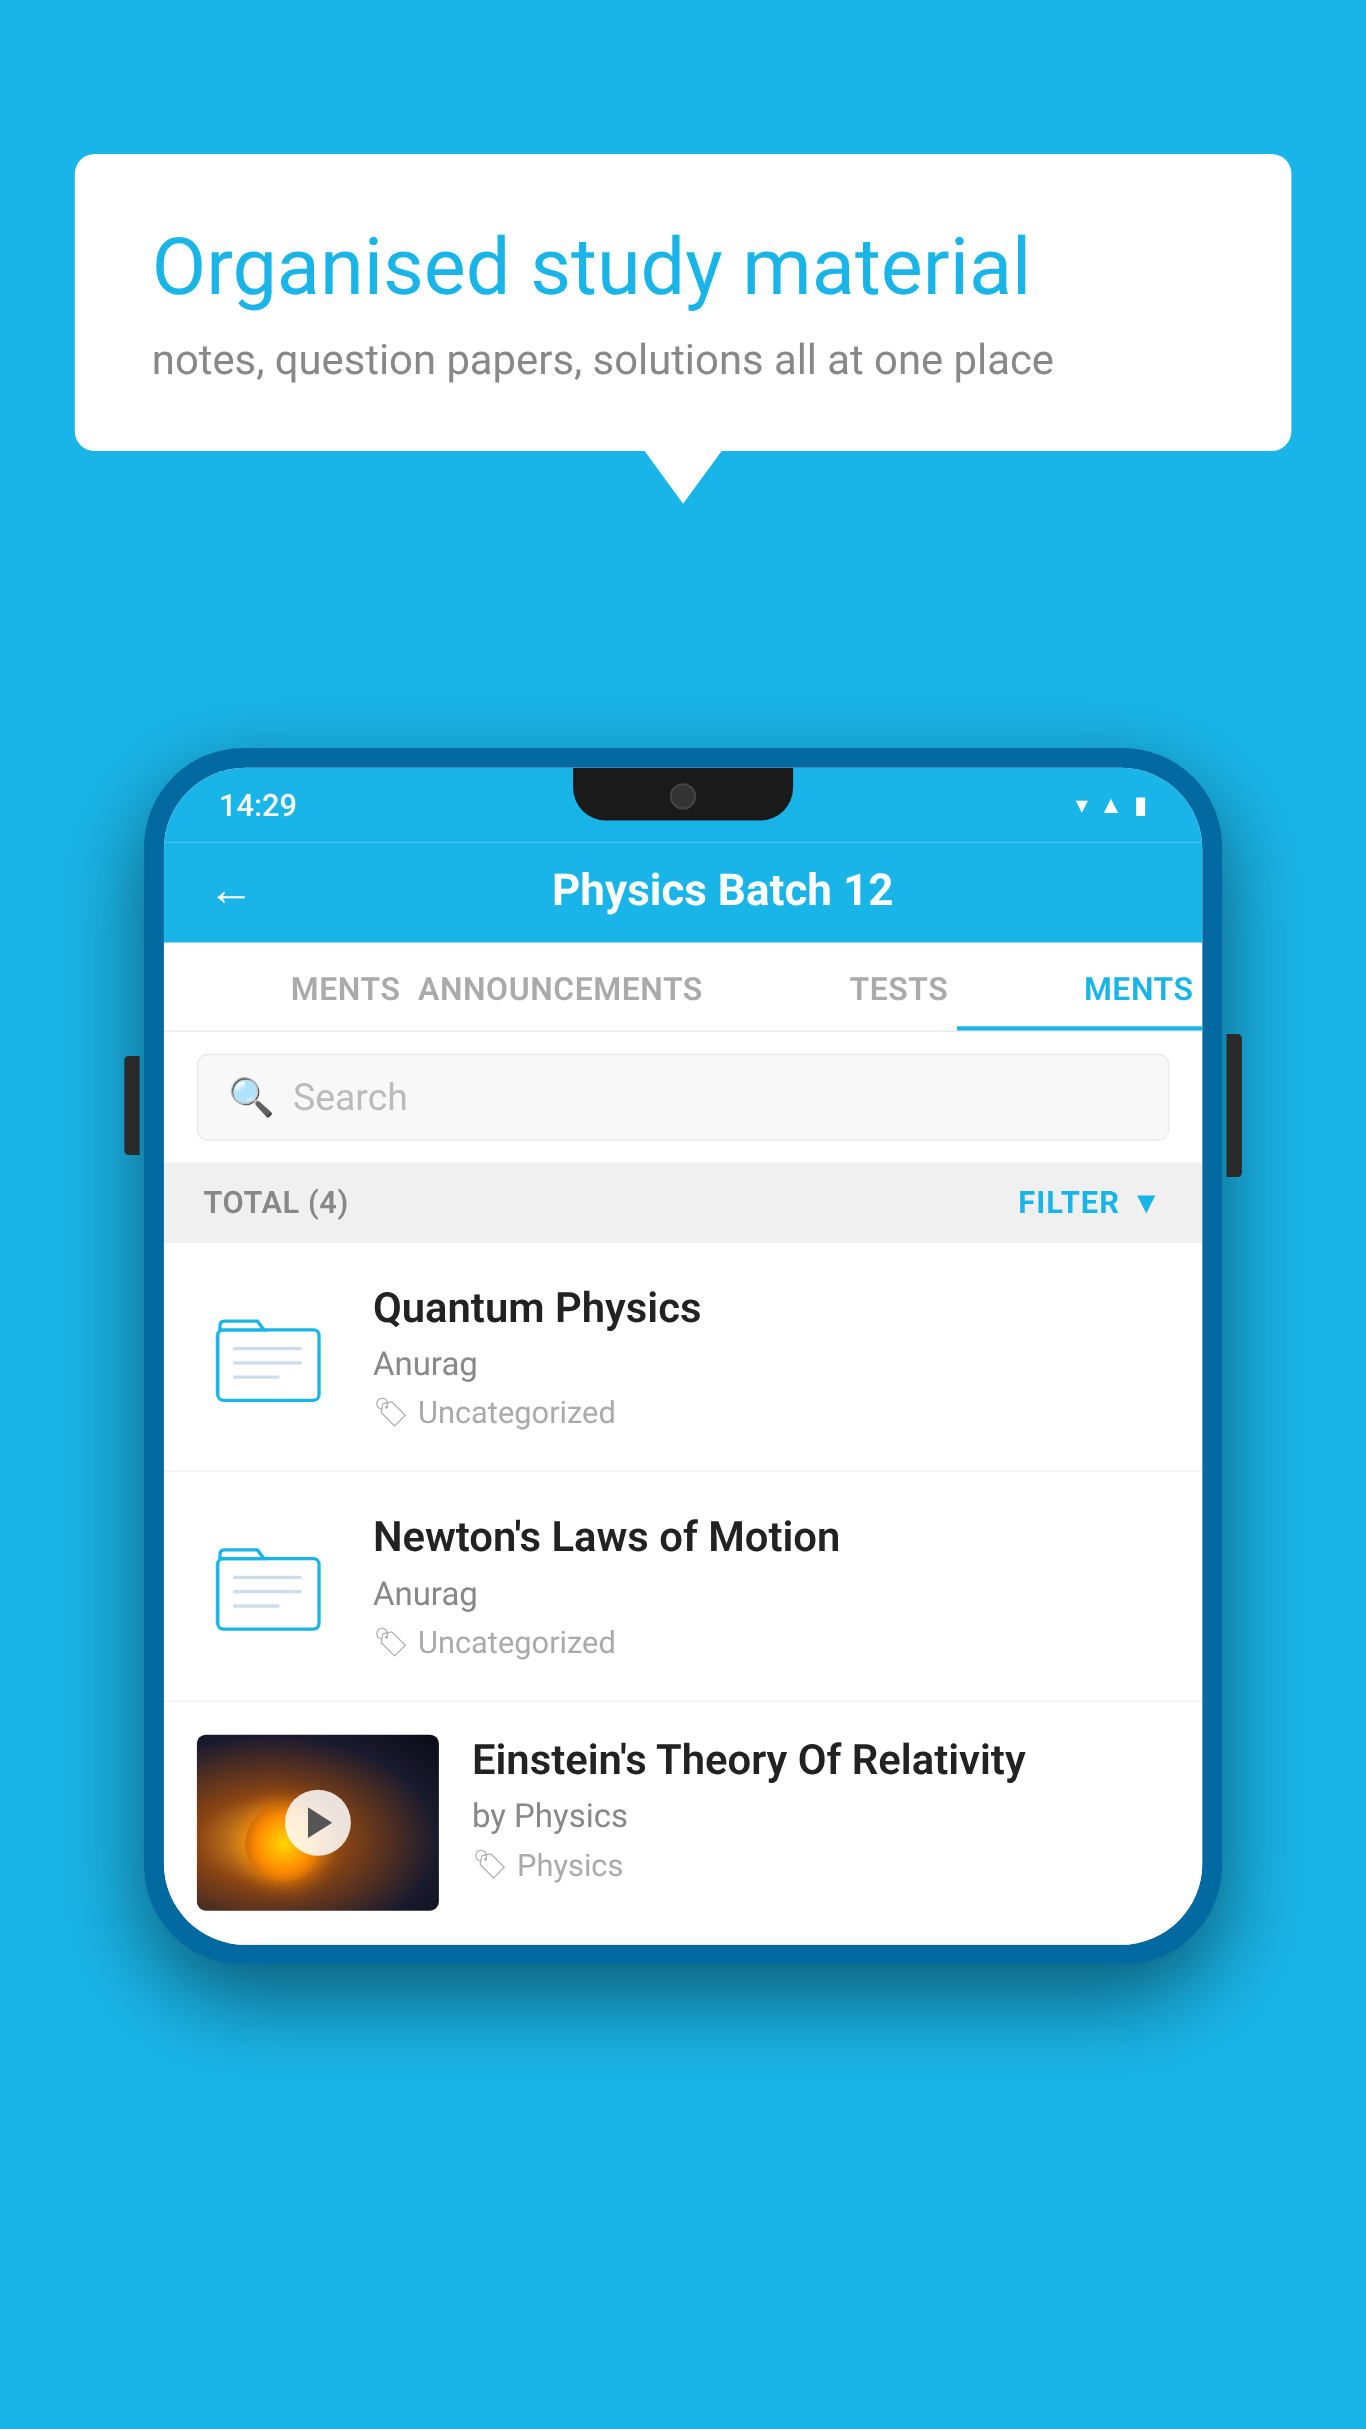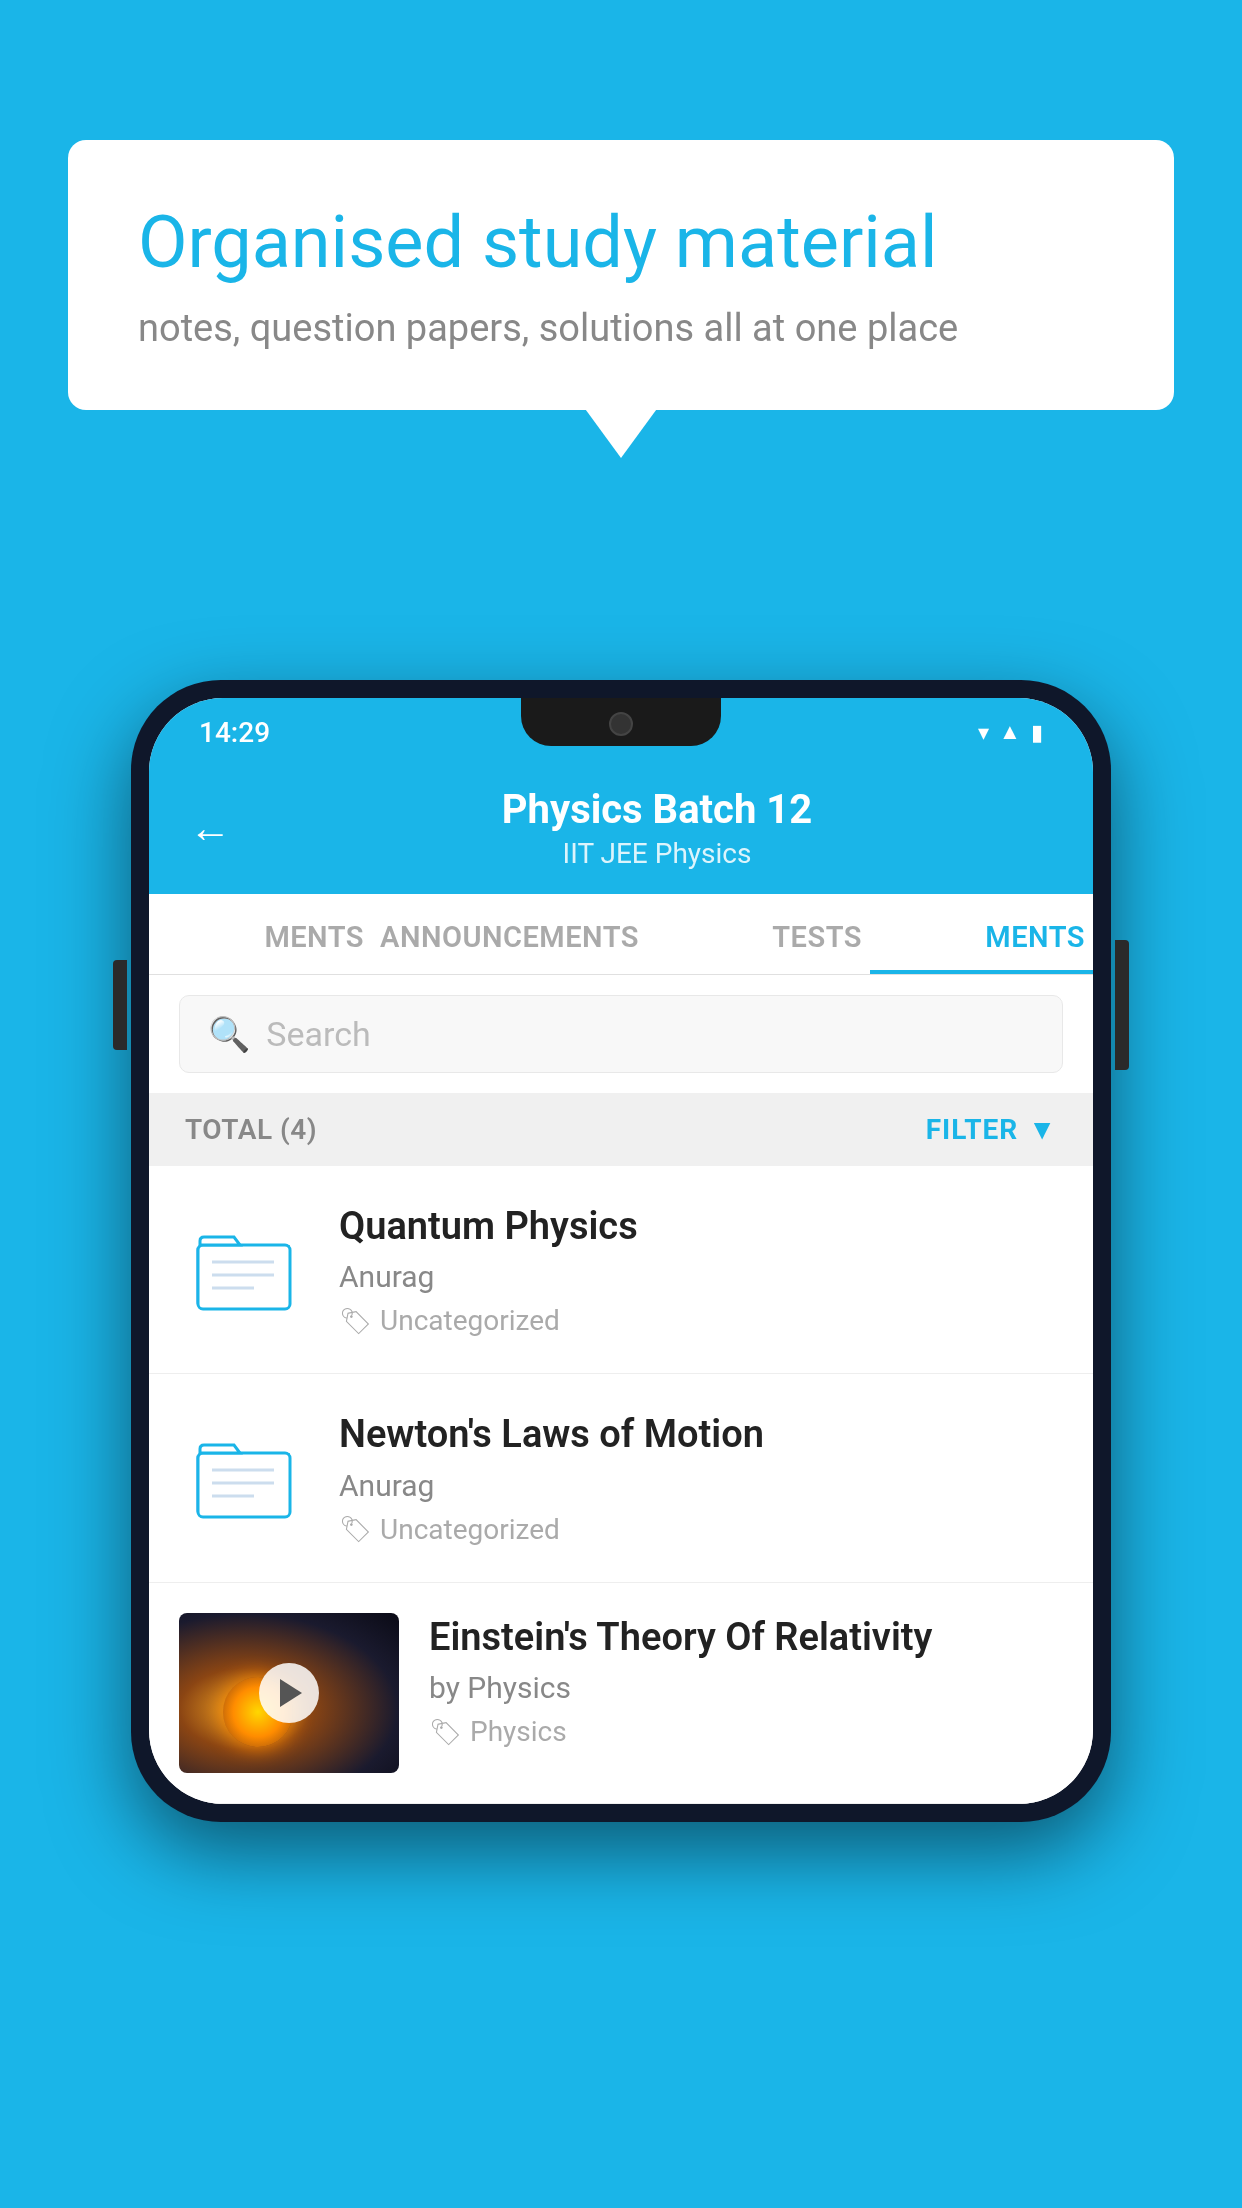--- a/index.html
+++ b/index.html
@@ -58,21 +58,21 @@
     
     .phone-wrapper {
       position: absolute;
       top: 680px;
       left: 50%;
       transform: translateX(-50%);
       width: 980px;
     }
 
     .phone-outer {
-      background: #0f172a;
+      background: #0369a1;
       border-radius: 90px;
       padding: 18px;
       box-shadow: 0 30px 80px rgba(0,0,0,0.5);
       position: relative;
     }
 
     
     .phone-outer::before {
       content: '';
       position: absolute;
@@ -429,21 +429,20 @@
           <span>▾</span>
           <span>▲</span>
           <span>▮</span>
         </div>
       </div>
 
       <div class="app-header">
         <div class="back-arrow">←</div>
         <div class="header-title-group">
           <div class="header-title">Physics Batch 12</div>
-          <div class="header-subtitle">IIT JEE   Physics</div>
         </div>
       </div>
 
       <div class="tabs-bar">
         <div class="tab-item">
           <span>MENTS</span>
         </div>
         <div class="tab-item">
           <span>ANNOUNCEMENTS</span>
         </div>

